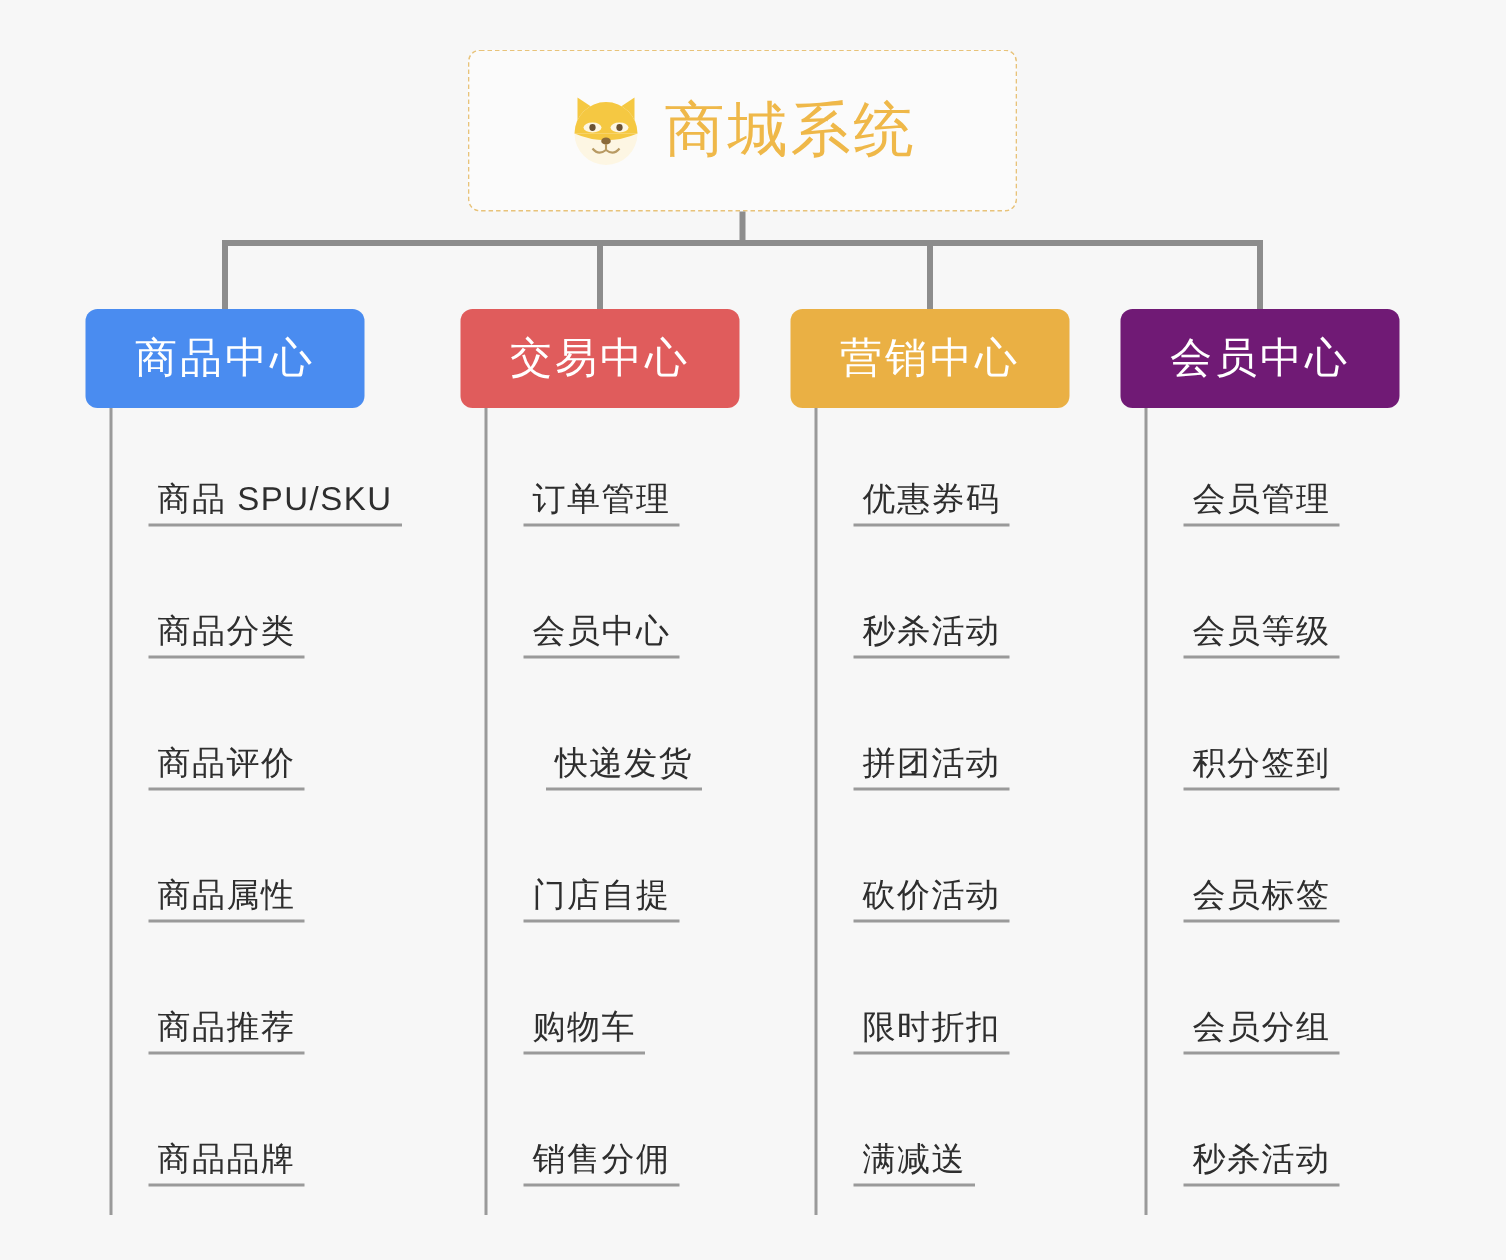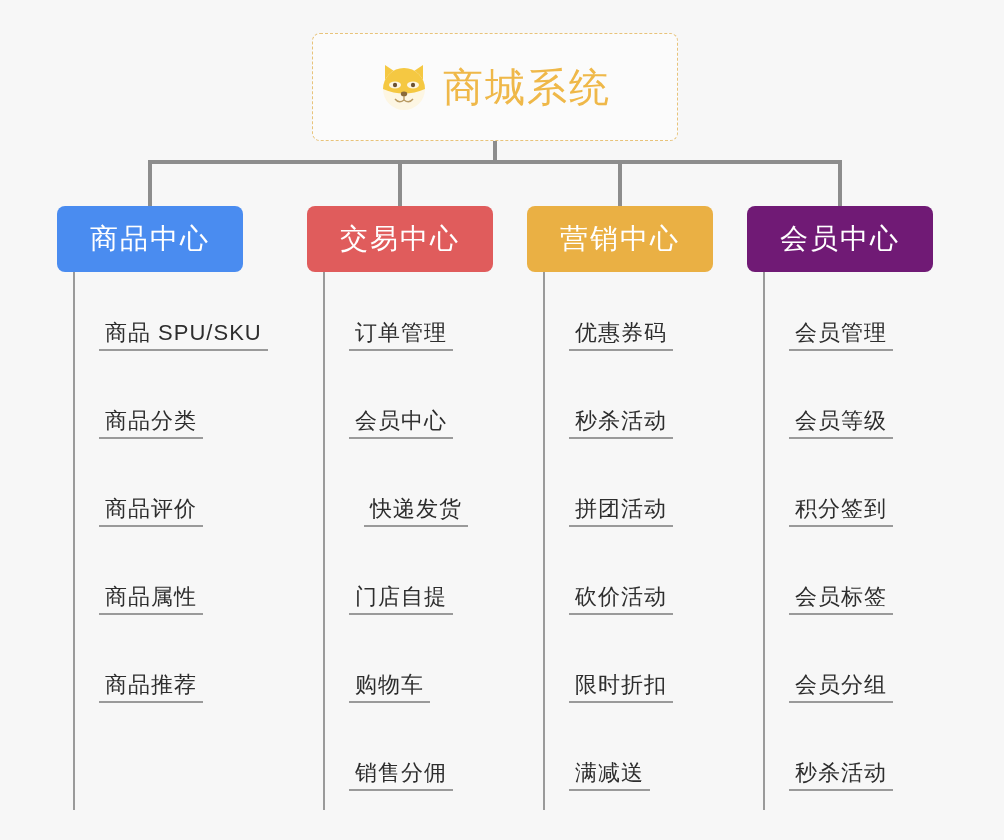--- a/index.html
+++ b/index.html
@@ -168,20 +168,23 @@
   </div>
   <div class="leaf" style="left:99px; top:444px;">
     <span class="leaf-label">商品评价</span>
   </div>
   <div class="leaf" style="left:99px; top:532px;">
     <span class="leaf-label">商品属性</span>
   </div>
   <div class="leaf" style="left:99px; top:620px;">
     <span class="leaf-label">商品推荐</span>
   </div>
+  <div class="leaf" style="left:99px; top:708px;">
+    <span class="leaf-label">商品品牌</span>
+  </div>
 
   <div class="leaf" style="left:349px; top:268px;">
     <span class="leaf-label">订单管理</span>
   </div>
   <div class="leaf" style="left:349px; top:356px;">
     <span class="leaf-label">会员中心</span>
   </div>
   <div class="leaf" style="left:364px; top:444px;">
     <span class="leaf-label">快递发货</span>
   </div>

